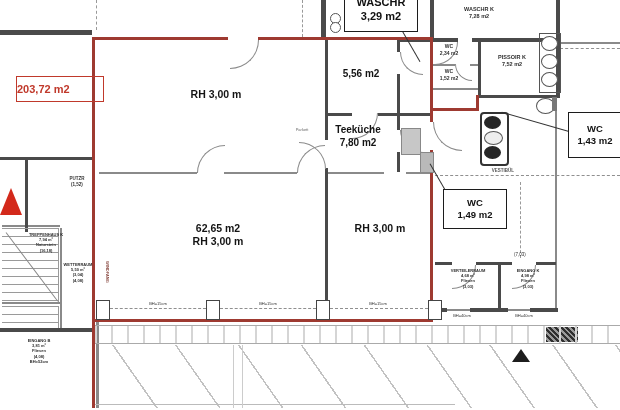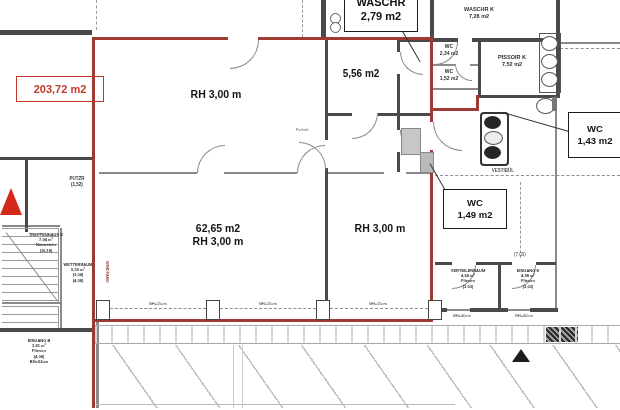--- a/index.html
+++ b/index.html
@@ -155,40 +155,44 @@
   <div class="abs" style="left:95px;top:404px;width:360px;height:1px;background:#bbb;"></div>
   <div class="abs" style="left:233px;top:345px;width:1px;height:63px;background:#ccc;"></div>
   <div class="abs" style="left:242px;top:345px;width:1px;height:63px;background:#ccc;"></div>
 
   <div class="leader" style="left:402px;top:30px;width:36px;transform:rotate(60deg);"></div>
   <div class="leader" style="left:446px;top:191px;width:32px;transform:rotate(-120deg);"></div>
   <div class="leader" style="left:569px;top:131px;width:70px;transform:rotate(-164deg);"></div>
 
   <div class="callout" style="left:344px;top:-14px;width:72px;height:44px;font-size:11px;line-height:14px;">
     <span>WASCHR</span>
-    <span>2,79 m2</span>
+    <span>3,29 m2</span>
   </div>
   <div class="callout" style="left:568px;top:112px;width:52px;height:44px;font-size:9.5px;line-height:12px;">
     <span>WC</span>
     <span>1,43 m2</span>
   </div>
   <div class="callout" style="left:443px;top:189px;width:62px;height:38px;font-size:9.5px;line-height:12px;">
     <span>WC</span>
     <span>1,49 m2</span>
   </div>
   <div class="abs" style="left:16px;top:76px;width:86px;height:24px;border:1.5px solid #c0392b;color:#c0392b;font-weight:bold;
-              font-size:11px;display:flex;align-items:center;justify-content:center;">
+              font-size:11px;display:flex;align-items:center;justify-content:flex-start;">
     <span>203,72 m2</span>
   </div>
 
   <div class="lbl" style="left:160px;top:88px;width:112px;font-size:10.5px;line-height:13px;">
     <span>RH 3,00 m</span>
   </div>
   <div class="lbl" style="left:330px;top:68px;width:62px;font-size:10px;">
     <span>5,56 m2</span>
+  </div>
+  <div class="lbl" style="left:322px;top:124px;width:72px;font-size:10px;line-height:12.5px;">
+    <span>Teeküche</span>
+    <span>7,80 m2</span>
   </div>
   <div class="lbl" style="left:162px;top:222px;width:112px;font-size:10.5px;line-height:13px;">
     <span>62,65 m2</span>
     <span>RH 3,00 m</span>
   </div>
   <div class="lbl" style="left:330px;top:222px;width:100px;font-size:10.5px;line-height:13px;">
     <span>RH 3,00 m</span>
   </div>
 
   <div class="tiny" style="left:450px;top:6px;width:58px;font-size:5.5px;line-height:7px;">

